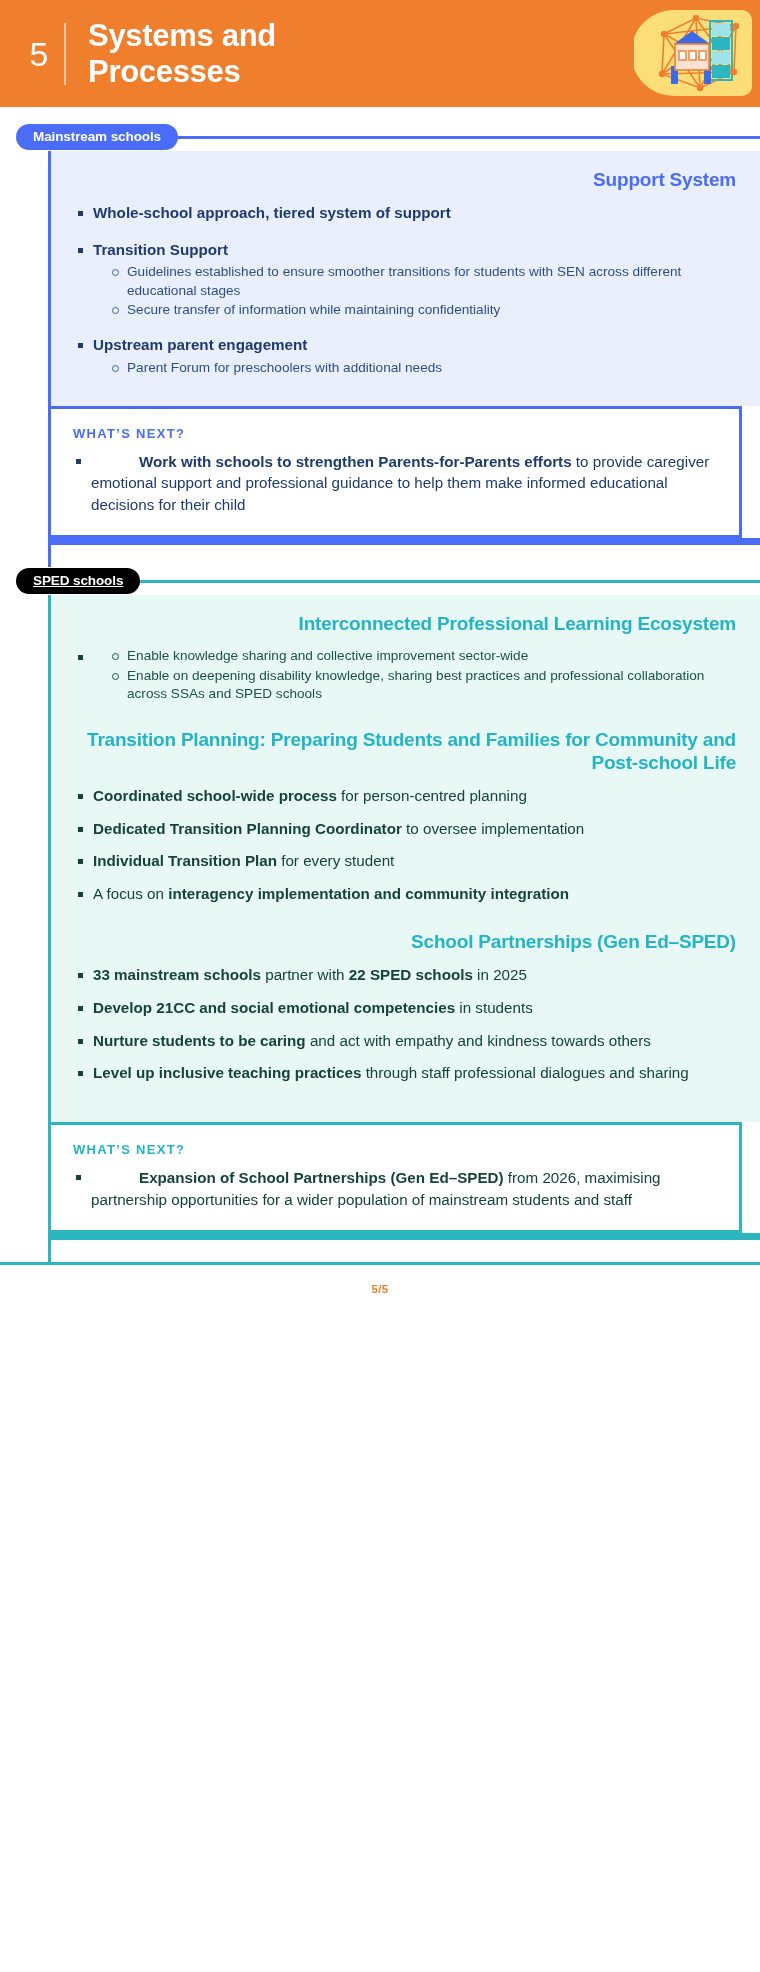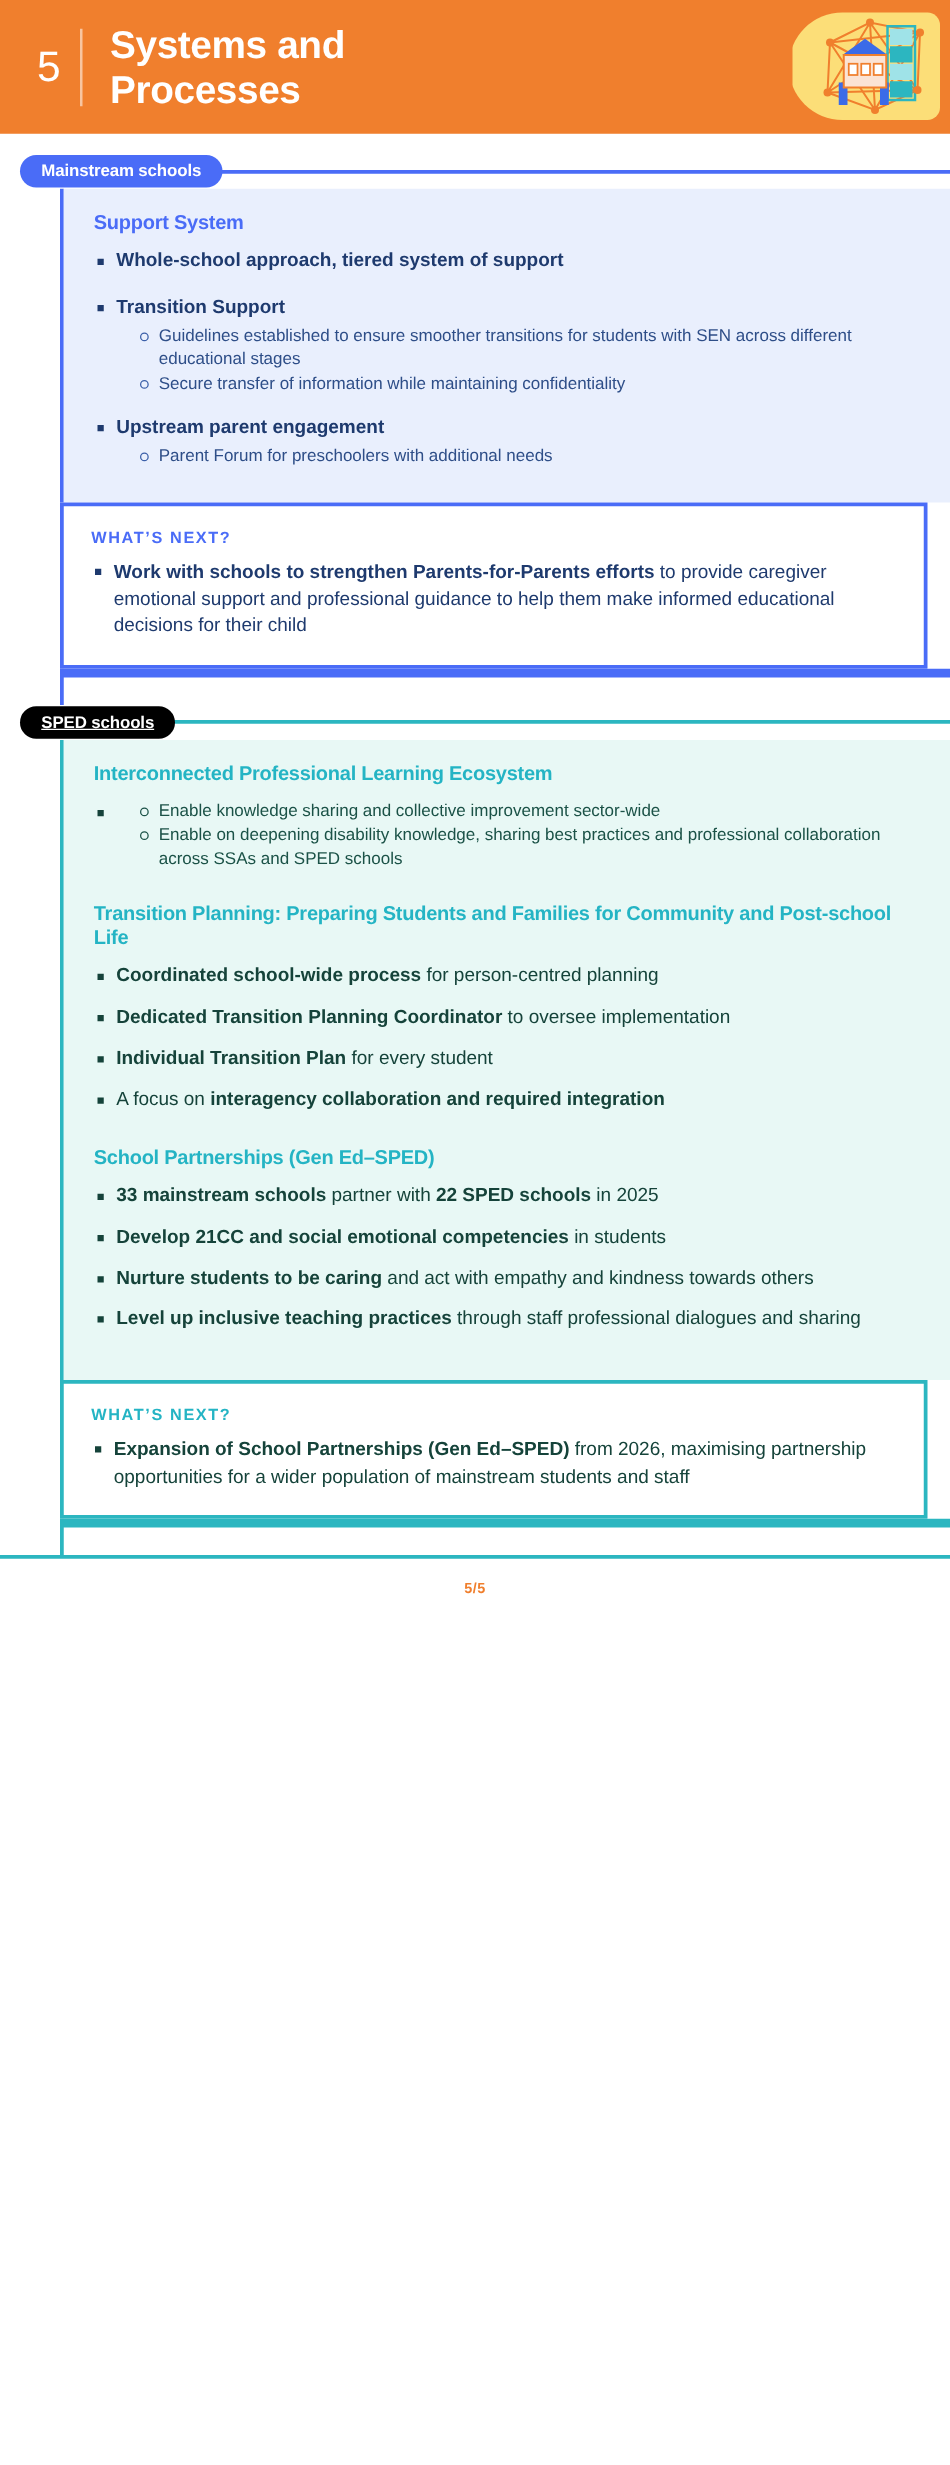--- a/index.html
+++ b/index.html
@@ -131,25 +131,26 @@
     border: 3px solid #2CB6C0;
     background: #ffffff;
   }
   .teal .wn-title { color: #24B4C4; }
   .teal .wn-list li { color: #15433A; }
   .teal .wn-list li::before { background: #15433A; }
   .teal .panel-foot { background: #2CB6C0; }
 
   
   .sec-heading {
-    font-size: 16px;
+    font-size: 19px;
     font-weight: 700;
     line-height: 1.2;
     letter-spacing: -0.2px;
     margin: 0 0 11px 0;
+    text-align: right;
   }
   .sec-heading.spaced { margin-top: 26px; }
 
   ul.bullets { list-style: none; margin: 0; padding: 0; }
 
   li.lvl1 {
     position: relative;
     padding-left: 18px;
     font-size: 15.2px;
     line-height: 1.37;
@@ -209,21 +210,21 @@
     line-height: 1.42;
   }
   .wn-list li::before {
     content: "";
     position: absolute;
     left: 3px;
     top: 8px;
     width: 5px;
     height: 5px;
   }
-  .wn-list li b { font-weight: 700; }
+  .wn-list li b { font-weight: 700; margin-left: 48px; }
 
   .panel-foot { height: 7px; margin-left: -3px; }
   .panel-tail { height: 22px; }
 
   .gap { height: 16px; }
 
   
   .footer-rule {
     height: 3px;
     background: #2CB6C0;
@@ -350,21 +351,21 @@
               <li class="lvl2">Enable on deepening disability knowledge, sharing best practices and professional collaboration across SSAs and SPED schools</li>
             </ul>
           </li>
         </ul>
 
         <div class="sec-heading spaced">Transition Planning: Preparing Students and Families for Community and Post-school Life</div>
         <ul class="bullets">
           <li class="lvl1"><b>Coordinated school-wide process</b> for person-centred planning</li>
           <li class="lvl1"><b>Dedicated Transition Planning Coordinator</b> to oversee implementation</li>
           <li class="lvl1"><b>Individual Transition Plan</b> for every student</li>
-          <li class="lvl1">A focus on <b>interagency collaboration and required integration</b></li>
+          <li class="lvl1">A focus on <b>interagency implementation and community integration</b></li>
         </ul>
 
         <div class="sec-heading spaced">School Partnerships (Gen Ed–SPED)</div>
         <ul class="bullets">
           <li class="lvl1"><b>33 mainstream schools</b> partner with <b>22 SPED schools</b> in 2025</li>
           <li class="lvl1"><b>Develop 21CC and social emotional competencies</b> in students</li>
           <li class="lvl1"><b>Nurture students to be caring</b> and act with empathy and kindness towards others</li>
           <li class="lvl1"><b>Level up inclusive teaching practices</b> through staff professional dialogues and sharing</li>
         </ul>
       </div>

